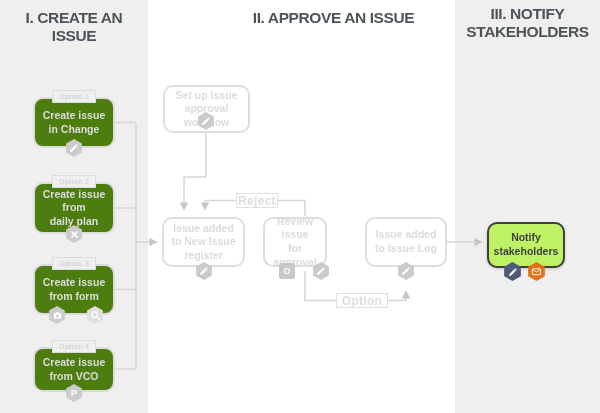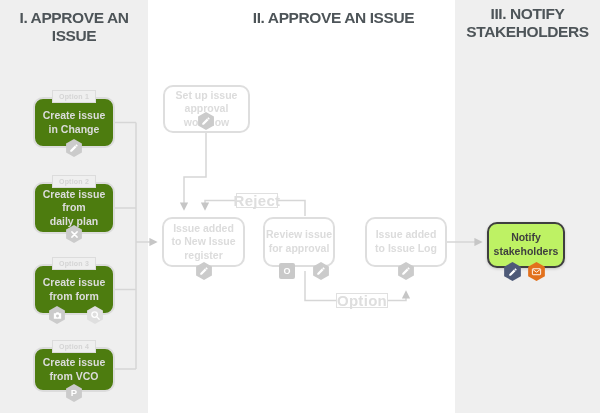--- a/index.html
+++ b/index.html
@@ -13,42 +13,42 @@
         display:flex;align-items:center;justify-content:center;text-align:center;
         font-weight:700;color:#dcdcdc;font-size:10.5px;line-height:1.3;white-space:pre-line;
         box-sizing:border-box;}
   .node.ghost-gray{background:#4d7c0f;border-color:#dcdcdc;}
   .node.active{border-color:#3f3f3f;color:#3f3f3f;background:#bef264;
                box-shadow:0 1px 3px rgba(0,0,0,.18);}
   .opt-label{position:absolute;width:44px;height:13px;border:1px solid #dcdcdc;background:#efefef;
              color:#d4d4d4;font-size:7px;font-weight:700;display:flex;align-items:center;
              justify-content:center;box-sizing:border-box;letter-spacing:.2px;}
   .edge-label{position:absolute;border:1.5px solid #e0e0e0;background:#fff;color:#dedede;
-              font-size:15px;font-weight:700;display:flex;align-items:center;justify-content:center;
+              font-size:12px;font-weight:700;display:flex;align-items:center;justify-content:center;
               box-sizing:border-box;letter-spacing:.3px;}
   .hex{position:absolute;width:18px;height:18px;display:flex;align-items:center;justify-content:center;
        clip-path:polygon(50% 0,94% 25%,94% 75%,50% 100%,6% 75%,6% 25%);}
   .hex.gray{background:#cbcbcb;}
   .hex.lightgray{background:#dfdfdf;}
   .hex.big{width:19px;height:19px;}
   .sq-icon{position:absolute;width:16px;height:16px;border-radius:2px;background:#c9c9c9;
            display:flex;align-items:center;justify-content:center;color:#fff;font-weight:700;
            font-size:9px;}
   .hex .glyph-p{color:#fff;font-weight:700;font-size:9.5px;line-height:1;}
 </style>
 </head>
 <body>
 
 <div id="stage">
 
   <div class="band" style="left:0;width:148px;background:#efefef;"></div>
   <div class="band" style="left:148px;width:307px;background:#ffffff;"></div>
   <div class="band" style="left:455px;width:145px;background:#efefef;"></div>
 
-  <div class="lane-header" style="left:2px;top:9px;width:144px;">I. APPROVE AN ISSUE</div>
+  <div class="lane-header" style="left:2px;top:9px;width:144px;">I. CREATE AN ISSUE</div>
   <div class="lane-header" style="left:148px;top:9px;width:371px;">II. APPROVE AN ISSUE</div>
   <div class="lane-header" style="left:456px;top:5px;width:143px;">III. NOTIFY STAKEHOLDERS</div>
 
   <svg class="flow-svg" width="600" height="413" viewBox="0 0 600 413">
     <defs>
       <marker id="arr" viewBox="0 0 10 10" refX="8" refY="5" markerWidth="5.5" markerHeight="5.5" orient="auto-start-reverse">
         <path d="M0 0 L10 5 L0 10 z" fill="#c6c6c6"></path>
       </marker>
     </defs>
     <g stroke="#d6d6d6" stroke-width="1.5" fill="none">
@@ -118,21 +118,21 @@
 
   <div class="node" style="left:162px;top:217px;width:83px;height:50px;">Issue added
 to New Issue
 register</div>
   <div class="hex gray" style="left:195px;top:262px;">
     <svg width="10" height="10" viewBox="0 0 24 24">
         <path fill="#fff" d="M3 17.2V21h3.8L17.9 9.9l-3.8-3.8L3 17.2zM20.7 7.1c.4-.4.4-1 0-1.4l-2.4-2.4c-.4-.4-1-.4-1.4 0l-1.9 1.9 3.8 3.8 1.9-1.9z"></path>
       </svg>
   </div>
 
-  <div class="node" style="left:263px;top:217px;width:72px;height:50px;">Review issue
+  <div class="node" style="left:263px;top:217px;width:64px;height:50px;">Review issue
 for approval</div>
   <div class="sq-icon" style="left:279px;top:263px;">O</div>
   <div class="hex gray" style="left:312px;top:262px;">
     <svg width="10" height="10" viewBox="0 0 24 24">
         <path fill="#fff" d="M3 17.2V21h3.8L17.9 9.9l-3.8-3.8L3 17.2zM20.7 7.1c.4-.4.4-1 0-1.4l-2.4-2.4c-.4-.4-1-.4-1.4 0l-1.9 1.9 3.8 3.8 1.9-1.9z"></path>
       </svg>
   </div>
 
   <div class="node" style="left:365px;top:217px;width:82px;height:50px;">Issue added
 to Issue Log</div>

